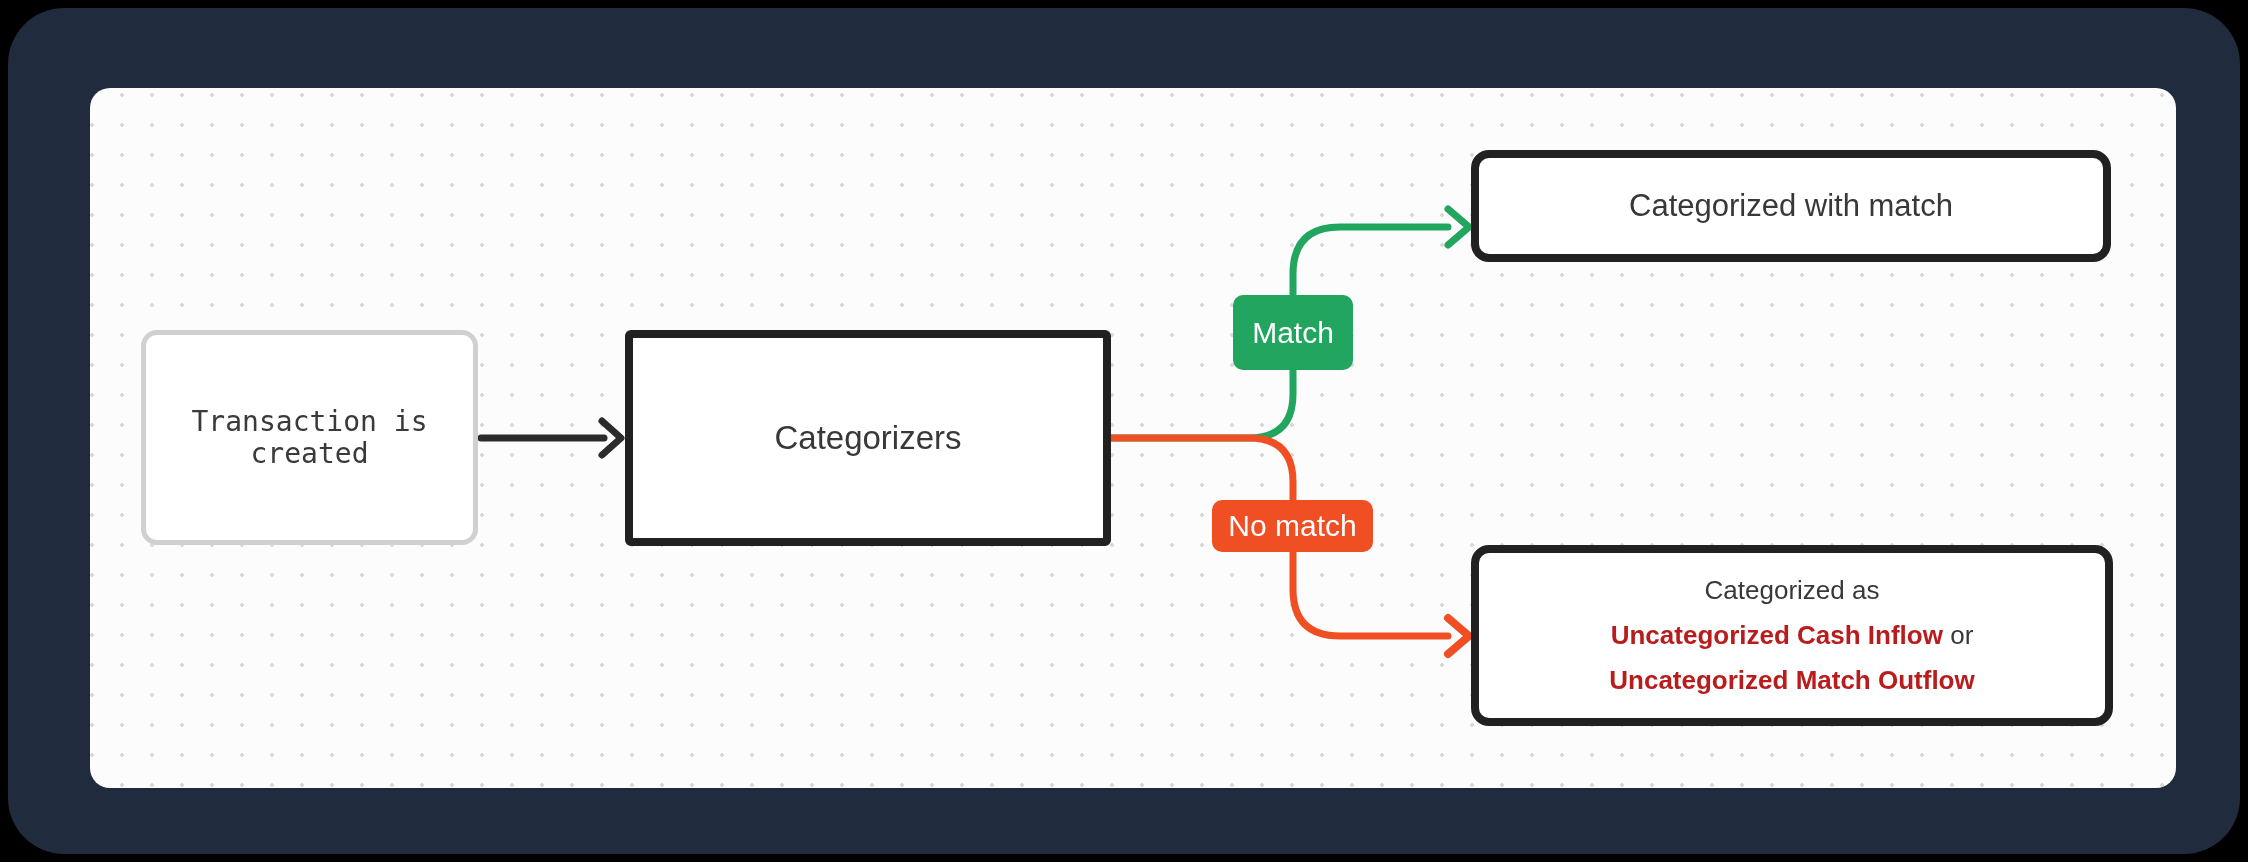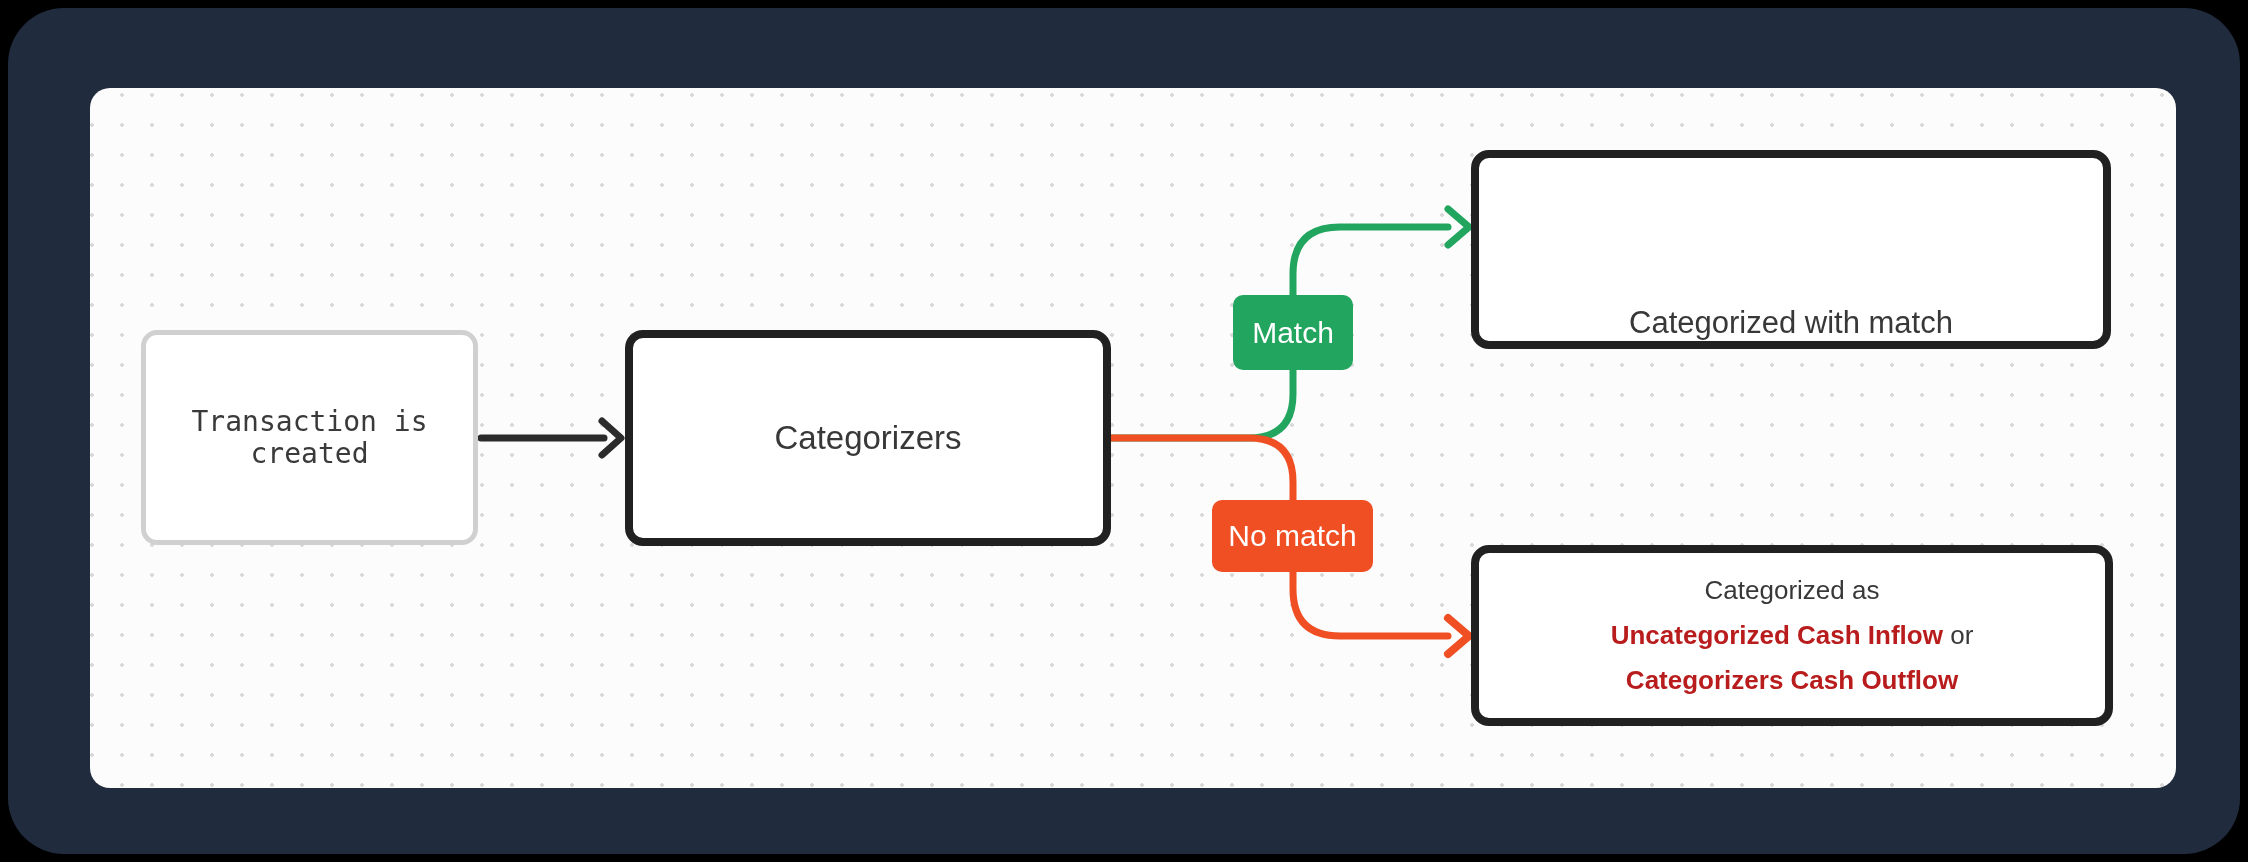--- a/index.html
+++ b/index.html
@@ -57,26 +57,26 @@
     padding: 0 28px;
   }
   .node-dark {
     border: 8px solid #212121;
     border-radius: 18px;
   }
   .node-categorizers {
     left: 535px; top: 242px;
     width: 486px; height: 216px;
     font-size: 33px;
+    border-radius: 6px;
   }
   .node-match-result {
     left: 1381px; top: 62px;
-    width: 640px; height: 199px;
+    width: 640px; height: 112px;
     font-size: 31px;
-    align-items: flex-end;
   }
   .node-nomatch-result {
     left: 1381px; top: 457px;
     width: 642px; height: 181px;
     font-size: 26px;
     line-height: 45px;
     flex-direction: column;
   }
   .node-nomatch-result b { font-weight: 700; color: #b91c1c; }
   .edge-label {
@@ -88,21 +88,21 @@
     font-size: 30px;
     border-radius: 10px;
   }
   .edge-label-match {
     left: 1143px; top: 207px;
     width: 120px; height: 75px;
     background: #22a55e;
   }
   .edge-label-nomatch {
     left: 1122px; top: 412px;
-    width: 161px; height: 72px;
+    width: 161px; height: 52px;
     background: #f04e23;
   }
 </style>
 </head>
 <body>
 
 <div class="stage">
   <div class="frame">
     <div class="canvas">
 
@@ -126,21 +126,21 @@
         <span>Categorizers</span>
       </div>
 
       <div class="node node-dark node-match-result">
         <span>Categorized with match</span>
       </div>
 
       <div class="node node-dark node-nomatch-result">
         <span>Categorized as</span>
         <span><b>Uncategorized Cash Inflow</b><span> or</span></span>
-        <span><b>Categorizers Cash Outflow</b></span>
+        <span><b>Uncategorized Match Outflow</b></span>
       </div>
 
       <div class="edge-label edge-label-match">
         <span>Match</span>
       </div>
 
       <div class="edge-label edge-label-nomatch">
         <span>No match</span>
       </div>
 

